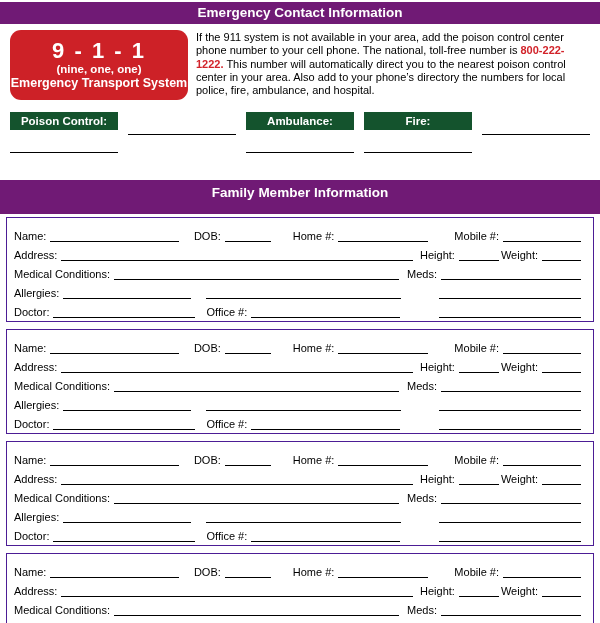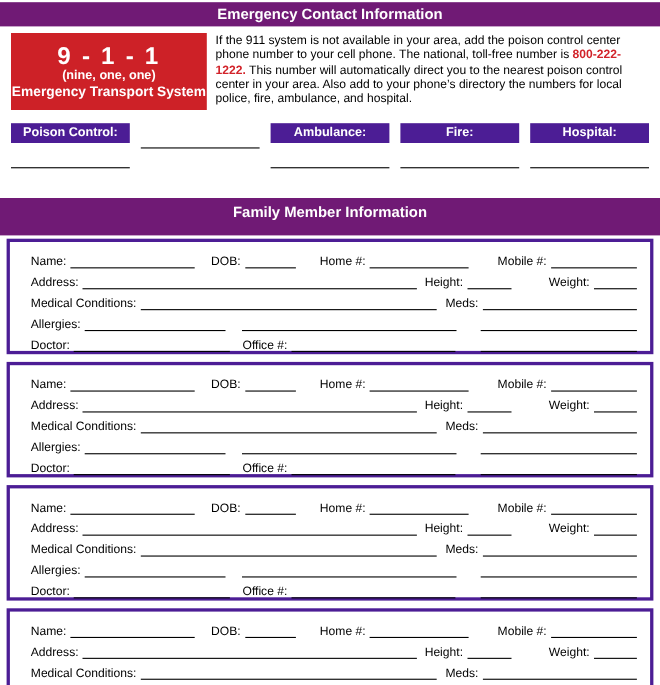--- a/index.html
+++ b/index.html
@@ -11,54 +11,54 @@
     background:#701a75;color:#fff;font-weight:bold;text-align:center;
     font-size:13.5px;
   }
   .top-bar{margin-top:2px;height:22px;line-height:22px;}
   .family-bar{margin-top:27px;height:34px;line-height:25px;}
 
   
   .intro{display:flex;margin:6px 10px 0 10px;height:70px;}
   .red-box{
     width:178px;flex:0 0 178px;background:#CD2127;color:#fff;text-align:center;
-    display:flex;flex-direction:column;justify-content:center;
+    display:flex;flex-direction:column;justify-content:center;border-radius:11px;
   }
   .red-line1{font-size:22px;font-weight:bold;letter-spacing:2px;line-height:24px;}
   .red-line2{font-size:11.5px;font-weight:bold;line-height:13px;}
   .red-line3{font-size:12.5px;font-weight:bold;line-height:15px;}
   .intro-text{
     margin-left:8px;width:404px;font-size:11px;line-height:13.3px;padding-top:1px;
   }
   .phone{color:#D2232A;font-weight:bold;}
 
   
   .contacts-row{margin:12px 10px 0 10px;display:flex;gap:10px;}
   .contact-col{width:108px;flex:0 0 108px;}
   .contact-bar{
-    height:18px;line-height:18px;background:#4c1d95;color:#fff;font-weight:bold;
+    height:18px;line-height:18px;background:#14532d;color:#fff;font-weight:bold;
     font-size:11.5px;text-align:center;white-space:nowrap;
   }
   .contact-line{height:22px;border-bottom:1px solid #000;}
 
   
   .family-boxes{margin-top:3px;}
   .member-box{
     margin:0 6px 7px 6px;height:105px;box-sizing:border-box;
-    border:3px solid #4c1d95;padding:5px 12px 0 19px;
+    border:1px solid #4c1d95;padding:5px 12px 0 7px;
   }
   .frow{display:flex;align-items:flex-end;height:19px;font-size:11px;}
   .lbl{white-space:nowrap;}
   .ln{border-bottom:1px solid #000;height:10px;margin-left:4px;flex:0 0 auto;}
   .fl{flex:1 1 auto;}
   .w46{width:46px;}.w90{width:90px;}.w78{width:78px;}
   .w40{width:40px;}.w39{width:39px;}.w140{width:140px;}
   .w128{width:128px;}.w195{width:195px;}.w142{width:142px;}.w149{width:149px;}
   .ml7{margin-left:7px;}.ml8{margin-left:8px;}.ml10{margin-left:26px;}
-  .ml11{margin-left:11px;}.ml15{margin-left:15px;}.ml17{margin-left:34px;}.ml22{margin-left:22px;}
+  .ml11{margin-left:11px;}.ml15{margin-left:15px;}.ml17{margin-left:2px;}.ml22{margin-left:22px;}
   .mla{margin-left:auto;}
 </style>
 </head>
 <body>
 
 <div class="bar-full top-bar">Emergency Contact Information</div>
 
 <div class="intro">
   <div class="red-box">
     <div class="red-line1">9 - 1 - 1</div>
@@ -82,21 +82,20 @@
     <div class="contact-bar">Ambulance:</div>
     <div class="contact-line"></div>
   </div>
 
   <div class="contact-col">
     <div class="contact-bar">Fire:</div>
     <div class="contact-line"></div>
   </div>
 
   <div class="contact-col">
-    <div class="contact-bar">Hospital:</div>
     <div class="contact-line"></div>
   </div>
 </div>
 
 <div class="bar-full family-bar">Family Member Information</div>
 
 <div class="family-boxes">
   <div class="member-box">
     <div class="frow">
       <span class="lbl">Name:</span>

